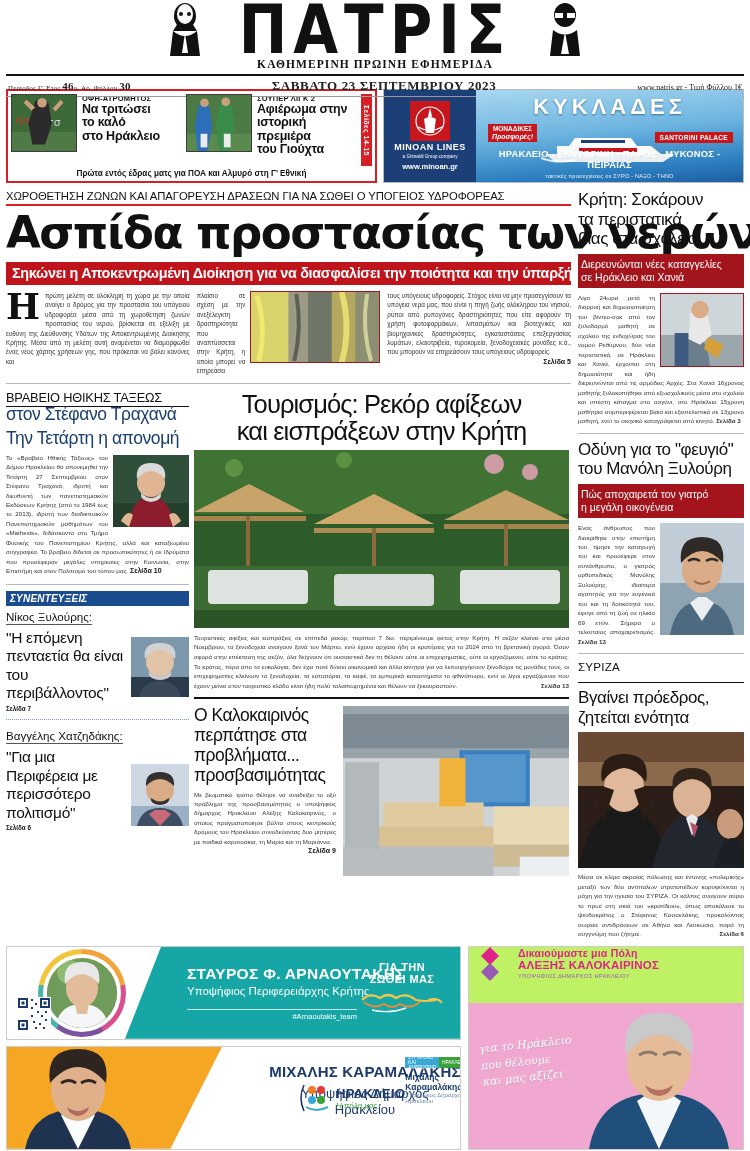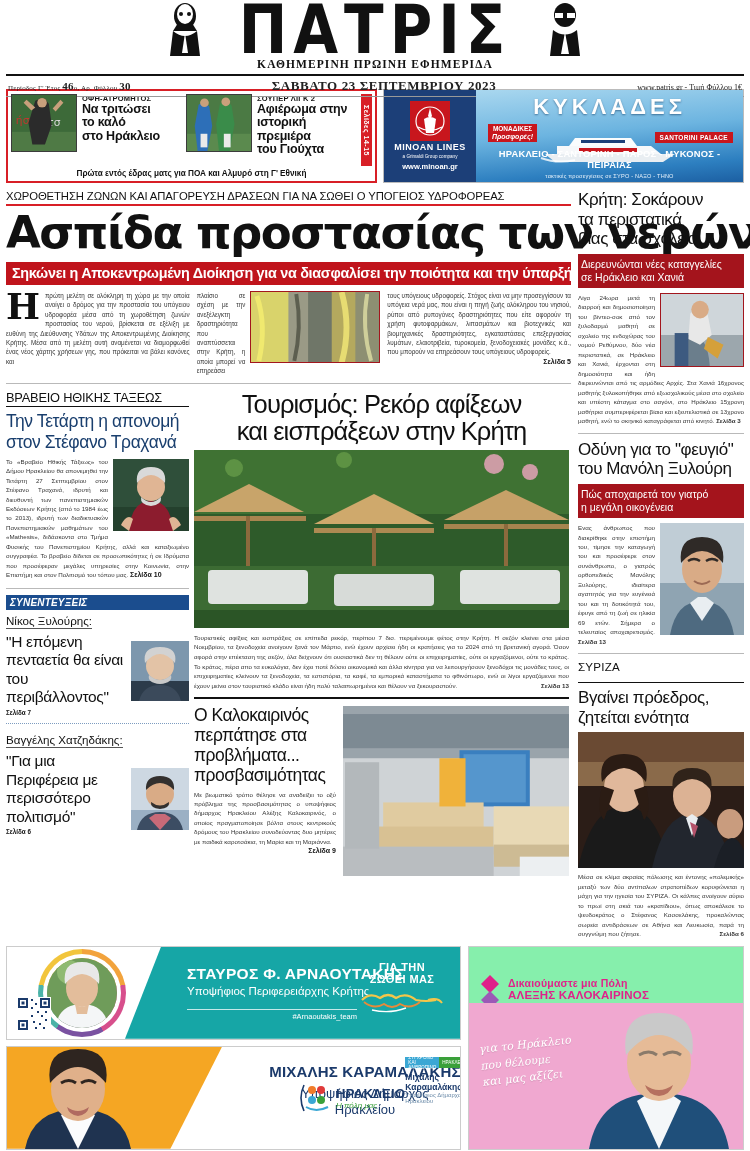--- a/index.html
+++ b/index.html
@@ -210,21 +210,21 @@
   .kar-hera { font-size:13px; font-weight:bold; color:#1b3a6b; letter-spacing:.3px; }
   .kar-hera-sub { font-size:8px; color:#3aa03a; font-style:italic; }
   .kar-bar { height:11px; display:flex; font-size:4.6px; color:#fff; align-items:center; }
   .kar-bar div { padding:0 3px; height:100%; display:flex; align-items:center; }
   .kar-sig { font-size:8.5px; font-weight:bold; color:#1b3a6b; }
   .kar-sig2 { font-size:6px; color:#6a8aa8; }
 
   .ad-kal {
     height:204px; border:1px solid #ccc; background:#fff; position:relative; overflow:hidden;
   }
-  .kal-top { height:62px; background:#86efac; position:relative; display:flex; align-items:flex-end; padding-left:10px; gap:7px;}
+  .kal-top { height:62px; background:#bef264; position:relative; display:flex; align-items:flex-start; padding-left:10px; gap:17px;}
   .kal-logo { width:22px; height:34px; }
   .kal-t1 { font-size:10.5px; font-weight:bold; color:#e0218a; letter-spacing:.2px; }
   .kal-t2 { font-size:11.5px; font-weight:bold; color:#e0218a; letter-spacing:.2px; }
   .kal-t3 { font-size:5.6px; color:#9b59b6; letter-spacing:.4px; margin-top:2px;}
   .kal-body { position:absolute; left:0; right:0; top:56px; bottom:0; background:#f0a8d0; overflow:hidden;}
   .kal-photo { position:absolute; right:0; bottom:0; width:170px; height:148px; overflow:hidden; }
   .kal-hand { position:absolute; left:12px; top:34px; color:#fff; font-size:11px; line-height:1.5;
       font-family:"DejaVu Serif", serif; font-style:italic; transform:rotate(-6deg); text-shadow:0 1px 1px rgba(0,0,0,.12);}
 
   
@@ -395,22 +395,22 @@
         </div>
       </div>
 
       <div class="hr-gray"></div>
 
       <div class="block2">
 
         <div class="c-left">
 
           <div class="kicker-underline">ΒΡΑΒΕΙΟ ΗΘΙΚΗΣ ΤΑΞΕΩΣ</div>
+          <div class="h-blue" style="margin-top:-2px">στον Στέφανο Τραχανά</div>
           <div class="h-blue">Την Τετάρτη η απονομή</div>
-          <div class="h-blue" style="margin-top:-2px">στον Στέφανο Τραχανά</div>
           <div class="body-sm">
             <div class="photo" style="width:76px;height:72px;float:right;margin:2px 0 3px 5px;">
               <svg class="ph" viewBox="0 0 76 72" preserveAspectRatio="none">
                 <rect width="76" height="72" fill="#2f4f3a"></rect>
                 <rect y="48" width="76" height="24" fill="#24402d"></rect>
                 <path d="M16 72 q2 -30 22 -30 q20 0 22 30z" fill="#8c1c2e"></path>
                 <circle cx="38" cy="28" r="14" fill="#e0b594"></circle>
                 <path d="M24 24 q14 -16 28 0 q2 -16 -14 -16 q-16 0 -14 16z" fill="#d9d9d9"></path>
                 <path d="M28 38 q10 10 20 0 q1 8 -10 9 q-11 -1 -10 -9z" fill="#d9d9d9"></path>
                 <path d="M8 66 q6 -12 12 -6 l-4 12z" fill="#e0b594"></path>

